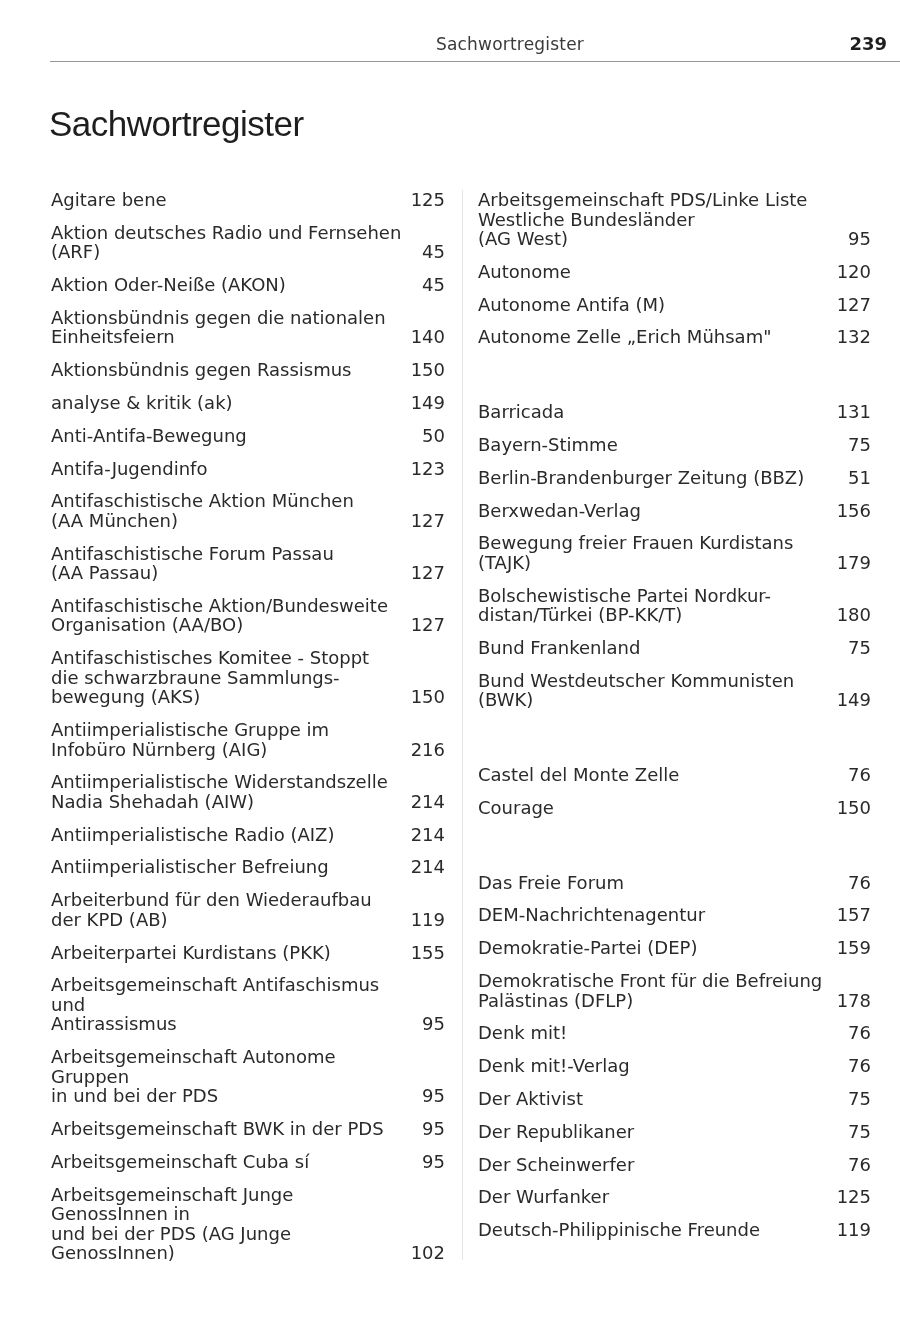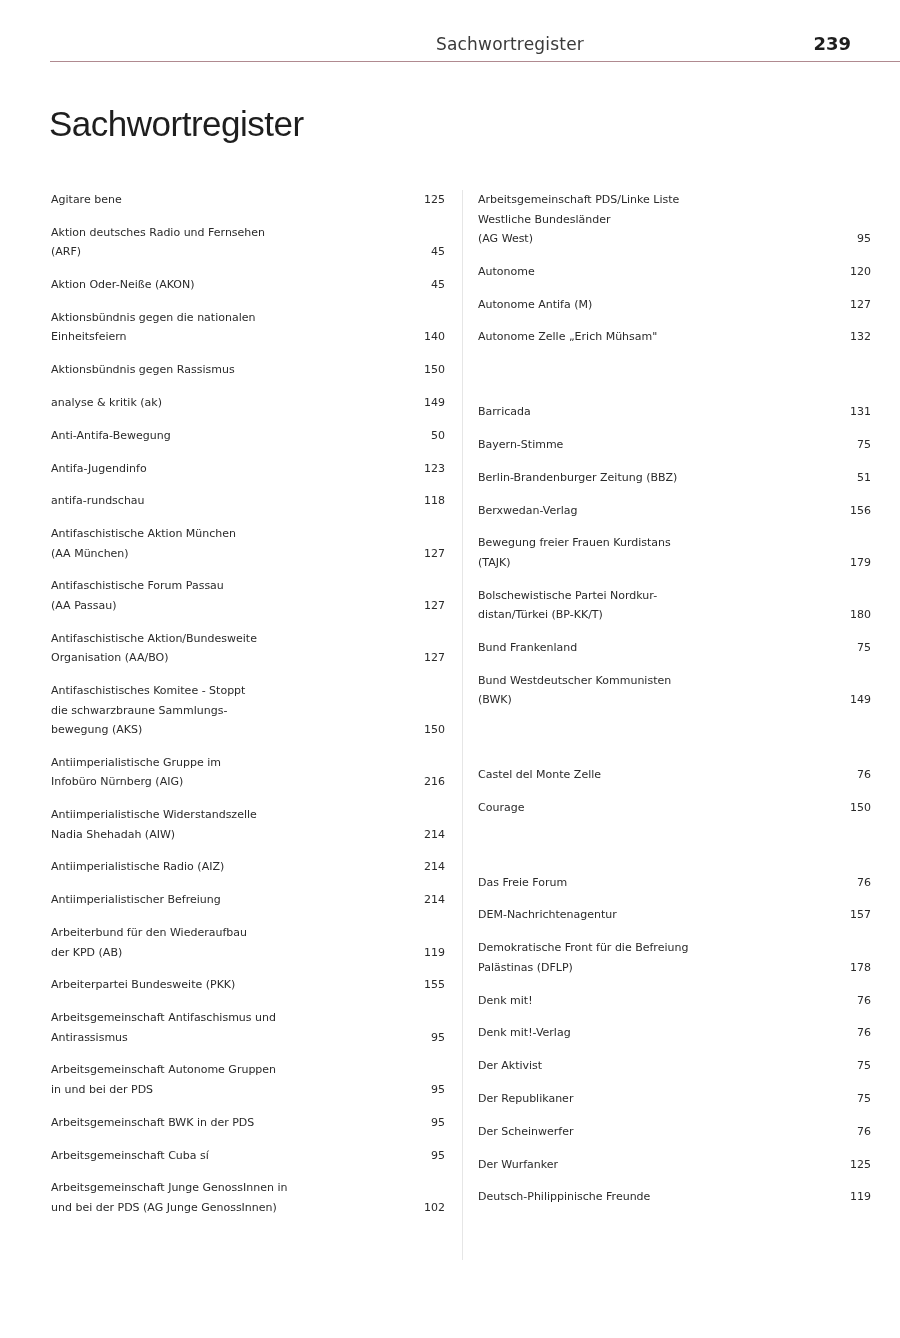--- a/index.html
+++ b/index.html
@@ -20,38 +20,38 @@
       position: absolute;
       left: 0; right: 0; top: 4px;
       text-align: center;
       font-size: 17px;
       color: #3a3a3a;
       letter-spacing: 0.2px;
       padding-left: 70px;
     }
     .page-number {
       position: absolute;
-      right: 49px; top: 3px;
+      right: 13px; top: 3px;
       font-size: 18px;
       font-weight: bold;
       color: #1e1e1e;
     }
     .page-title {
       position: absolute;
       left: 49px; top: 104px;
       font-size: 35px;
       font-weight: normal;
       color: #1e1e1e;
       letter-spacing: -0.5px;
       font-family: "Liberation Sans", sans-serif;
     }
     .col {
       position: absolute;
       top: 190px;
-      font-size: 11px;
+      font-size: 18px;
       line-height: 19.5px;
     }
     .col-left { left: 51px; width: 394px; }
     .col-right { left: 478px; width: 393px; }
     .col-divider {
       position: absolute;
       left: 462px; top: 190px;
       width: 1px; height: 1070px;
       background: #e6e6e6;
     }
@@ -106,24 +106,20 @@
     </div>
     <div class="entry">
       <span class="term">Anti-Antifa-Bewegung</span>
       <span class="page">50</span>
     </div>
     <div class="entry">
       <span class="term">Antifa-Jugendinfo</span>
       <span class="page">123</span>
     </div>
     <div class="entry">
-      <span class="term">antifa-rundschau</span>
-      <span class="page">118</span>
-    </div>
-    <div class="entry">
       <span class="term">Antifaschistische Aktion München
 (AA München)</span>
       <span class="page">127</span>
     </div>
     <div class="entry">
       <span class="term">Antifaschistische Forum Passau
 (AA Passau)</span>
       <span class="page">127</span>
     </div>
     <div class="entry">
@@ -154,21 +150,21 @@
     <div class="entry">
       <span class="term">Antiimperialistischer Befreiung</span>
       <span class="page">214</span>
     </div>
     <div class="entry">
       <span class="term">Arbeiterbund für den Wiederaufbau
 der KPD (AB)</span>
       <span class="page">119</span>
     </div>
     <div class="entry">
-      <span class="term">Arbeiterpartei Bundesweite (PKK)</span>
+      <span class="term">Arbeiterpartei Kurdistans (PKK)</span>
       <span class="page">155</span>
     </div>
     <div class="entry">
       <span class="term">Arbeitsgemeinschaft Antifaschismus und
 Antirassismus</span>
       <span class="page">95</span>
     </div>
     <div class="entry">
       <span class="term">Arbeitsgemeinschaft Autonome Gruppen
 in und bei der PDS</span>
@@ -263,20 +259,24 @@
   <div>
       <div class="entry">
         <span class="term">Das Freie Forum</span>
         <span class="page">76</span>
       </div>
       <div class="entry">
         <span class="term">DEM-Nachrichtenagentur</span>
         <span class="page">157</span>
       </div>
       <div class="entry">
+        <span class="term">Demokratie-Partei (DEP)</span>
+        <span class="page">159</span>
+      </div>
+      <div class="entry">
         <span class="term">Demokratische Front für die Befreiung
 Palästinas (DFLP)</span>
         <span class="page">178</span>
       </div>
       <div class="entry">
         <span class="term">Denk mit!</span>
         <span class="page">76</span>
       </div>
       <div class="entry">
         <span class="term">Denk mit!-Verlag</span>

